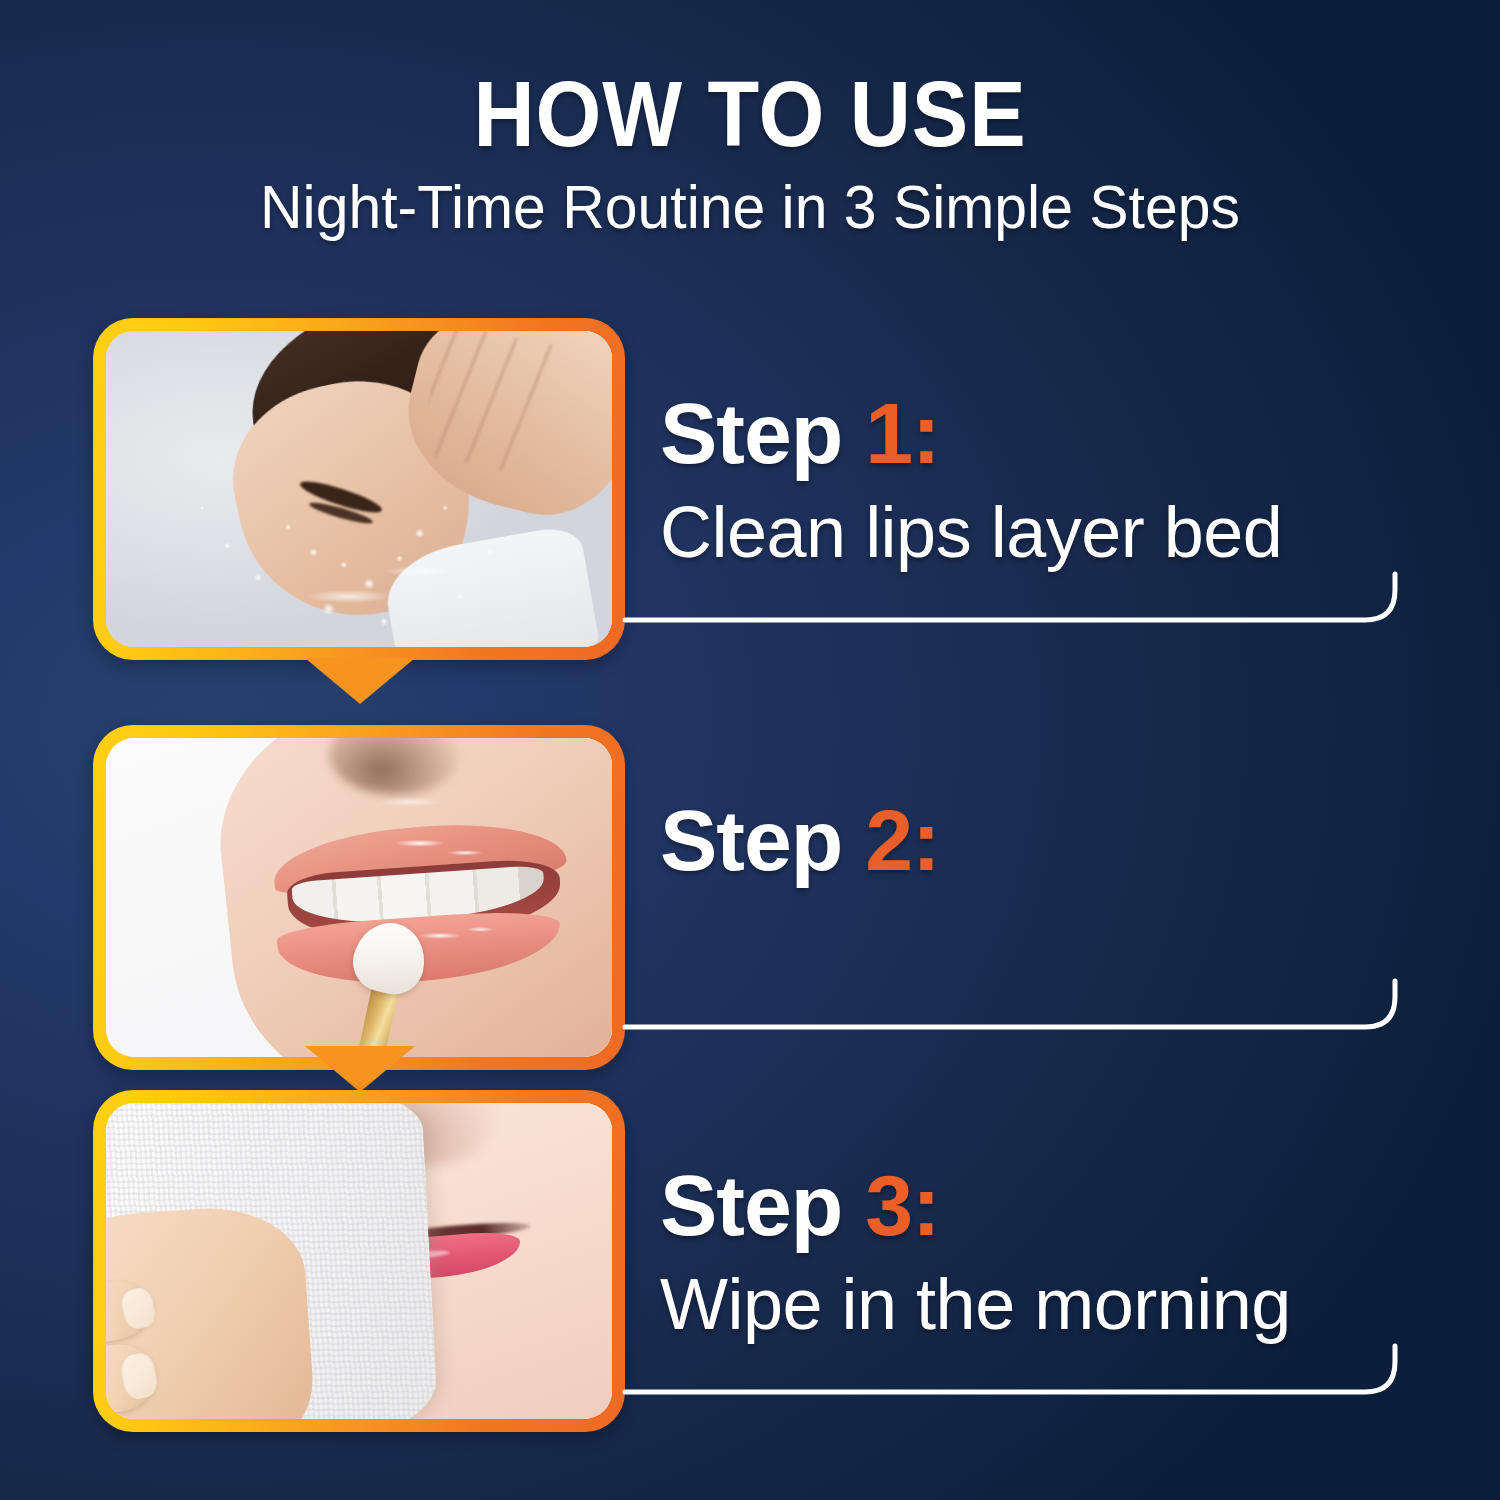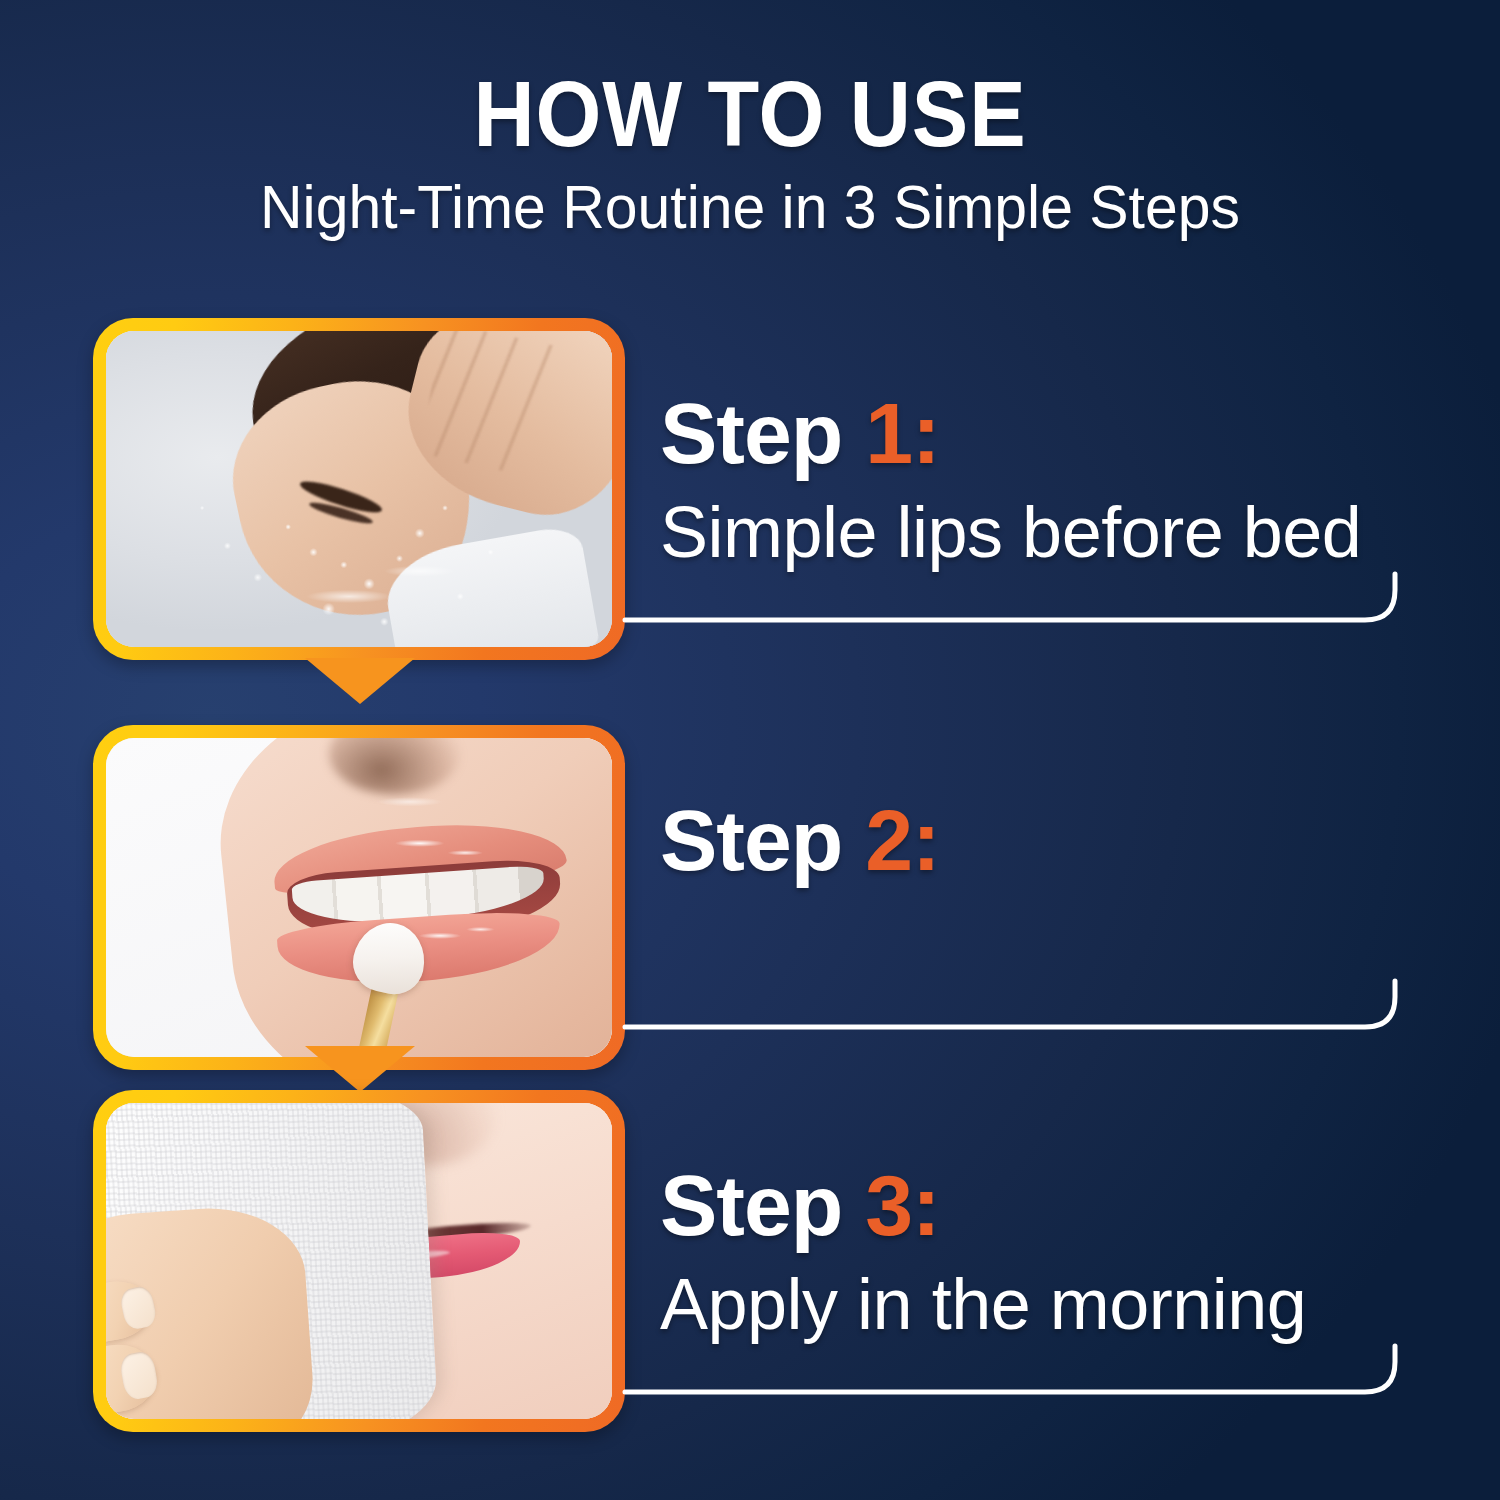--- a/index.html
+++ b/index.html
@@ -478,21 +478,21 @@
             <div class="p1-water"></div>
           </div>
         </div>
       </div>
 
       <div class="step-text">
         <div class="step-title">
           <span>Step</span>
           <span class="step-num">1:</span>
         </div>
-        <div class="step-desc">Simple lips before bed</div>
+        <div class="step-desc">Clean lips layer bed</div>
         <div class="underline">
           <svg width="805" height="72" viewBox="0 0 805 72" fill="none">
             <path d="M0 46 H740 Q770 46 770 16 V0" stroke="#ffffff" stroke-width="5" stroke-linecap="round" fill="none"></path>
           </svg>
         </div>
       </div>
     </div>
 
     <div class="connector c1">
       <svg width="110" height="46" viewBox="0 0 110 46">
@@ -559,21 +559,21 @@
             </div>
           </div>
         </div>
       </div>
 
       <div class="step-text">
         <div class="step-title">
           <span>Step</span>
           <span class="step-num">3:</span>
         </div>
-        <div class="step-desc">Apply in the morning</div>
+        <div class="step-desc">Wipe in the morning</div>
         <div class="underline">
           <svg width="805" height="72" viewBox="0 0 805 72" fill="none">
             <path d="M0 46 H740 Q770 46 770 16 V0" stroke="#ffffff" stroke-width="5" stroke-linecap="round" fill="none"></path>
           </svg>
         </div>
       </div>
     </div>
 
   </div>
 </div>

